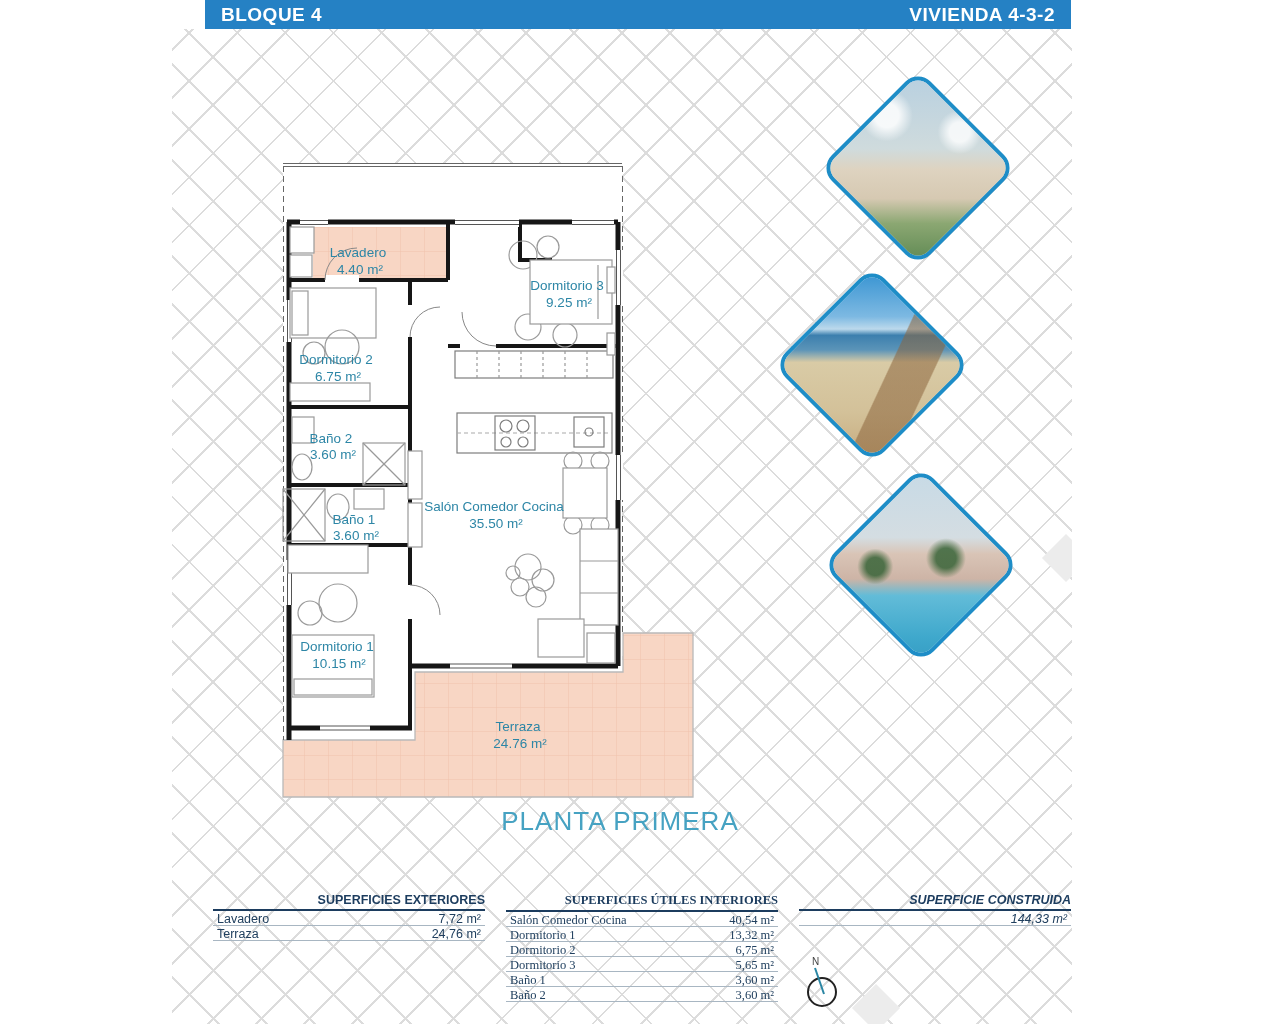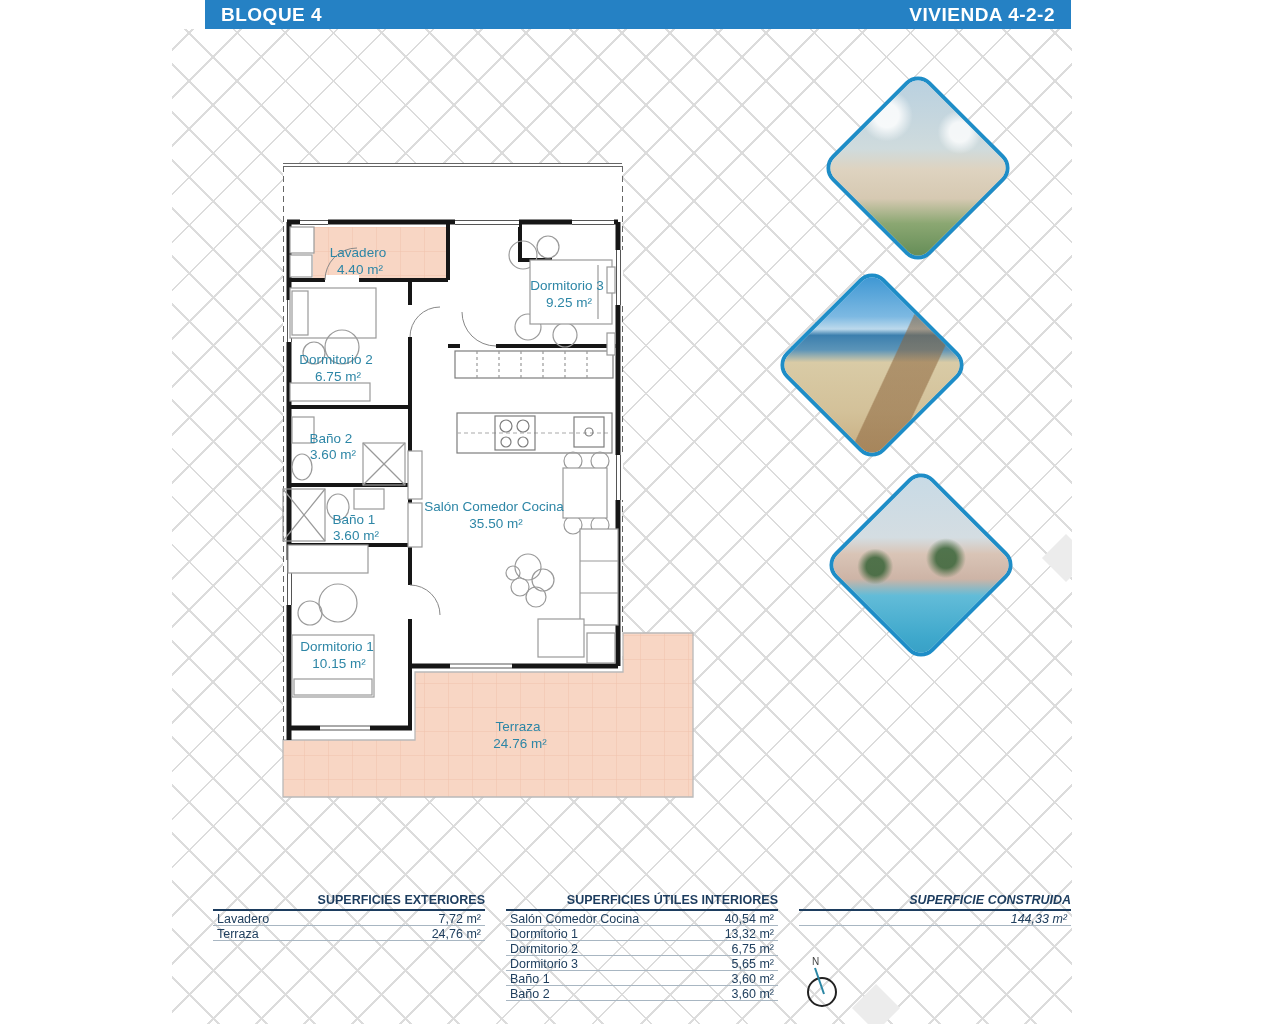--- a/index.html
+++ b/index.html
@@ -82,21 +82,21 @@
   .compass .n { position:absolute; left:14px; top:4px; font-size:10px; color:#444; }
   .compass svg { position:absolute; left:0; top:0; }
 </style>
 </head>
 <body>
 
 <div class="page">
 
   <div class="header-bar">
     <span>BLOQUE 4</span>
-    <span>VIVIENDA 4-2-2</span>
+    <span>VIVIENDA 4-3-2</span>
   </div>
 
   <div class="lattice">
     <div class="cell-fill" style="left:877px; top:512px;"></div>
     <div class="cell-fill" style="left:687px; top:962px;"></div>
     <div class="cell-fill" style="left:300px; top:200px;"></div>
   </div>
 
   <svg class="plan-svg" width="420" height="650" viewBox="0 0 420 650">
     <defs>
@@ -313,20 +313,21 @@
         <text x="57" y="496">Dormitorio 1</text>
         <text x="59" y="513">10.15 m²</text>
       </g>
       <g>
         <text x="238" y="576">Terraza</text>
         <text x="240" y="593">24.76 m²</text>
       </g>
     </g>
   </svg>
 
+  <div class="floor-label">PLANTA PRIMERA</div>
 
   <div class="diamond" style="left:848px; top:98px;">
     <div class="scene scene-building"></div>
   </div>
   <div class="diamond" style="left:802px; top:295px;">
     <div class="scene scene-beach"></div>
   </div>
   <div class="diamond" style="left:851px; top:495px;">
     <div class="scene scene-pool"></div>
   </div>
@@ -336,21 +337,21 @@
     <div class="row">
       <span>Lavadero</span>
       <span>7,72 m²</span>
     </div>
     <div class="row">
       <span>Terraza</span>
       <span>24,76 m²</span>
     </div>
   </div>
 
-  <div class="stable" style="left:506px; top:893px;">
+  <div class="stable" style="left:506px; top:893px;font-family:Liberation Serif, serif;">
     <div class="ttl">SUPERFICIES ÚTILES INTERIORES</div>
     <div class="row">
       <span>Salón Comedor Cocina</span>
       <span>40,54 m²</span>
     </div>
     <div class="row">
       <span>Dormitorio 1</span>
       <span>13,32 m²</span>
     </div>
     <div class="row">

